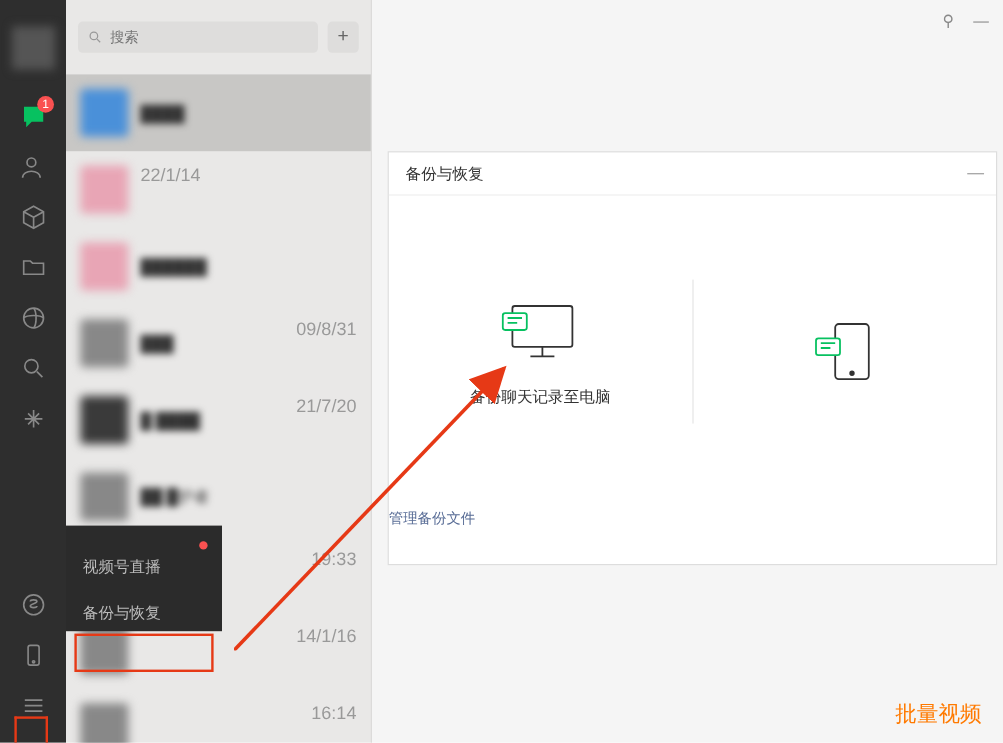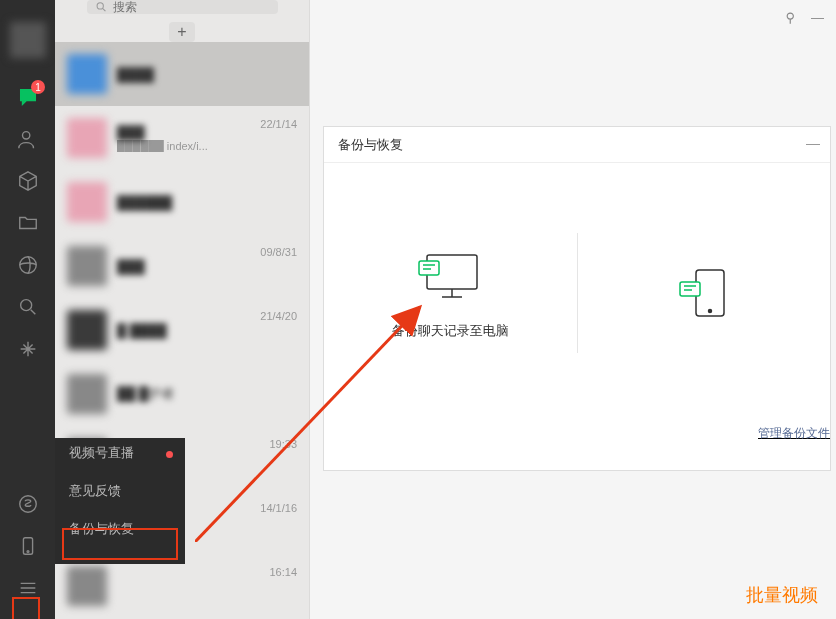--- a/index.html
+++ b/index.html
@@ -6,55 +6,55 @@
 body { width: 836px; height: 619px; background: #fff; position: relative; overflow: hidden; }
 
 .sidebar-dark { position: absolute; left: 0; top: 0; width: 55px; height: 619px; background: #2e2e2e; z-index: 2; }
 .avatar-box { width: 36px; height: 36px; margin: 22px auto 18px; background: #555; }
 .side-btn { display: flex; align-items: center; justify-content: center; width: 55px; height: 42px; cursor: pointer; position: relative; }
 .side-btn svg { width: 22px; height: 22px; fill: none; stroke: #888; stroke-width: 1.5; }
 .side-btn.active svg { stroke: #07c160; fill: #07c160; }
 .badge { position: absolute; top: 4px; right: 10px; background: #fa5151; color: #fff; font-size: 10px; min-width: 14px; height: 14px; border-radius: 7px; display: flex; align-items: center; justify-content: center; padding: 0 3px; }
 
 .chat-list { position: absolute; left: 55px; top: 0; width: 255px; height: 619px; background: #e9e8e7; border-right: 1px solid #dcdbda; z-index: 2; }
-.search-row { height: 42px; display: flex; align-items: center; padding: 0 10px; gap: 8px; flex-direction: column; }
+.search-row { height: 62px; display: flex; align-items: center; padding: 0 10px; gap: 8px; }
 .search-box { flex: 1; height: 26px; background: #dedddc; border-radius: 4px; display: flex; align-items: center; padding: 0 8px; gap: 6px; }
 .search-box input { border: 0; background: transparent; outline: none; font-size: 12px; width: 100%; color: #888; }
 .plus-btn { width: 26px; height: 26px; background: #dedddc; border-radius: 4px; display: flex; align-items: center; justify-content: center; cursor: pointer; font-size: 16px; color: #666; }
 
 .chat-item { height: 64px; display: flex; align-items: center; padding: 0 12px; gap: 10px; cursor: pointer; }
 .chat-item.sel { background: #c8c7c5; }
 .chat-av { width: 40px; height: 40px; background: #999; border-radius: 3px; flex-shrink: 0; }
 .chat-av.blue { background: #4a90d9; }
 .chat-av.pink { background: #e8a5b5; }
 .chat-av.grey { background: #888; }
 .chat-av.dark { background: #3a3a3a; }
 .chat-info { flex: 1; min-width: 0; }
 .chat-name { font-size: 13px; color: #333; filter: blur(3px); }
 .chat-snip { font-size: 11px; color: #999; white-space: nowrap; overflow: hidden; text-overflow: ellipsis; }
-.chat-time { font-size: 11px; color: #999; align-self: flex-start; margin-top: 12px; }
+.chat-time { font-size: 15px; color: #999; align-self: flex-start; margin-top: 12px; }
 
 .context-menu { position: absolute; left: 55px; top: 438px; width: 130px; background: #2b2b2b; z-index: 5; padding: 6px 0; }
-.ctx-item { height: 38px; display: flex; align-items: flex-start; padding: 0 14px; font-size: 13px; color: #bbb; cursor: pointer; position: relative; }
+.ctx-item { height: 38px; display: flex; align-items: flex-end; padding: 0 14px; font-size: 13px; color: #bbb; cursor: pointer; position: relative; }
 .ctx-dot { position: absolute; right: 12px; top: 7px; width: 7px; height: 7px; background: #fa5151; border-radius: 50%; }
 .ctx-highlight { position: absolute; left: 62px; top: 528px; width: 116px; height: 32px; border: 2px solid #e63916; z-index: 6; pointer-events: none; }
 .bottom-highlight { position: absolute; left: 12px; bottom: 0px; width: 28px; height: 22px; border: 2px solid #e63916; border-bottom: none; z-index: 6; pointer-events: none; }
 
 .main-area { position: absolute; left: 310px; top: 0; right: 0; height: 619px; background: #f5f5f5; z-index: 1; }
 .top-controls { position: absolute; right: 12px; top: 10px; display: flex; gap: 16px; }
 .top-controls span { color: #888; font-size: 13px; cursor: pointer; }
 
 .dialog { position: absolute; left: 323px; top: 126px; width: 508px; height: 345px; background: #fff; border: 1px solid #ddd; z-index: 3; }
 .dlg-head { height: 36px; display: flex; align-items: center; padding: 0 14px; font-size: 13px; color: #333; border-bottom: 1px solid #eee; position: relative; }
 .dlg-close { position: absolute; right: 10px; top: 8px; color: #999; font-size: 14px; cursor: pointer; }
 .dlg-body { display: flex; height: 260px; }
 .dlg-opt { flex: 1; display: flex; flex-direction: column; align-items: center; justify-content: center; gap: 20px; cursor: pointer; position: relative; }
 .dlg-divider { width: 1px; height: 120px; background: #e5e5e5; align-self: center; }
 .dlg-opt-label { font-size: 13px; color: #333; }
-.dlg-footer { text-align: right; text-decoration: underline; }
+.dlg-footer { text-align: left; }
 .dlg-link { font-size: 12px; color: #576b95; cursor: pointer; }
 
 .arrow { position: absolute; left: 195px; top: 292px; width: 240px; height: 250px; z-index: 7; pointer-events: none; }
 
 .watermark { position: absolute; right: 18px; bottom: 12px; font-size: 18px; color: #ff7a00; z-index: 8; }
 
 .blur { filter: blur(4px); }
 </style>
 </head>
 <body>
@@ -136,45 +136,41 @@
   </div>
 
   <div class="chat-item sel">
     <div class="chat-av blue blur"></div>
     <div class="chat-info">
         <div class="chat-name">████</div>
       </div>
   </div>
   <div class="chat-item">
     <div class="chat-av pink blur"></div>
-    <div class="chat-info">
-      <div class="chat-name">███</div>
-      <div class="chat-snip">██████ index/i...</div>
-    </div>
     <div class="chat-time">22/1/14</div>
   </div>
   <div class="chat-item">
     <div class="chat-av pink blur"></div>
     <div class="chat-info">
         <div class="chat-name">██████</div>
       </div>
   </div>
   <div class="chat-item">
     <div class="chat-av grey blur"></div>
     <div class="chat-info">
         <div class="chat-name">███</div>
       </div>
     <div class="chat-time">09/8/31</div>
   </div>
   <div class="chat-item">
     <div class="chat-av dark blur"></div>
     <div class="chat-info">
         <div class="chat-name">█ ████</div>
       </div>
-    <div class="chat-time">21/4/20</div>
+    <div class="chat-time">21/7/20</div>
   </div>
   <div class="chat-item">
     <div class="chat-av grey blur"></div>
     <div class="chat-info">
         <div class="chat-name">██ █护者</div>
       </div>
   </div>
   <div class="chat-item">
     <div class="chat-av grey blur"></div>
     <div class="chat-info">
@@ -191,23 +187,20 @@
     <div class="chat-av grey blur"></div>
     <div class="chat-info"></div>
     <div class="chat-time">16:14</div>
   </div>
 </div>
 
 <div class="context-menu">
   <div class="ctx-item">
     <span>视频号直播</span>
     <span class="ctx-dot"></span>
-  </div>
-  <div class="ctx-item">
-    <span>意见反馈</span>
   </div>
   <div class="ctx-item">
     <span>备份与恢复</span>
   </div>
 </div>
 <div class="ctx-highlight"></div>
 <div class="bottom-highlight"></div>
 
 <div class="main-area">
   <div class="top-controls">

